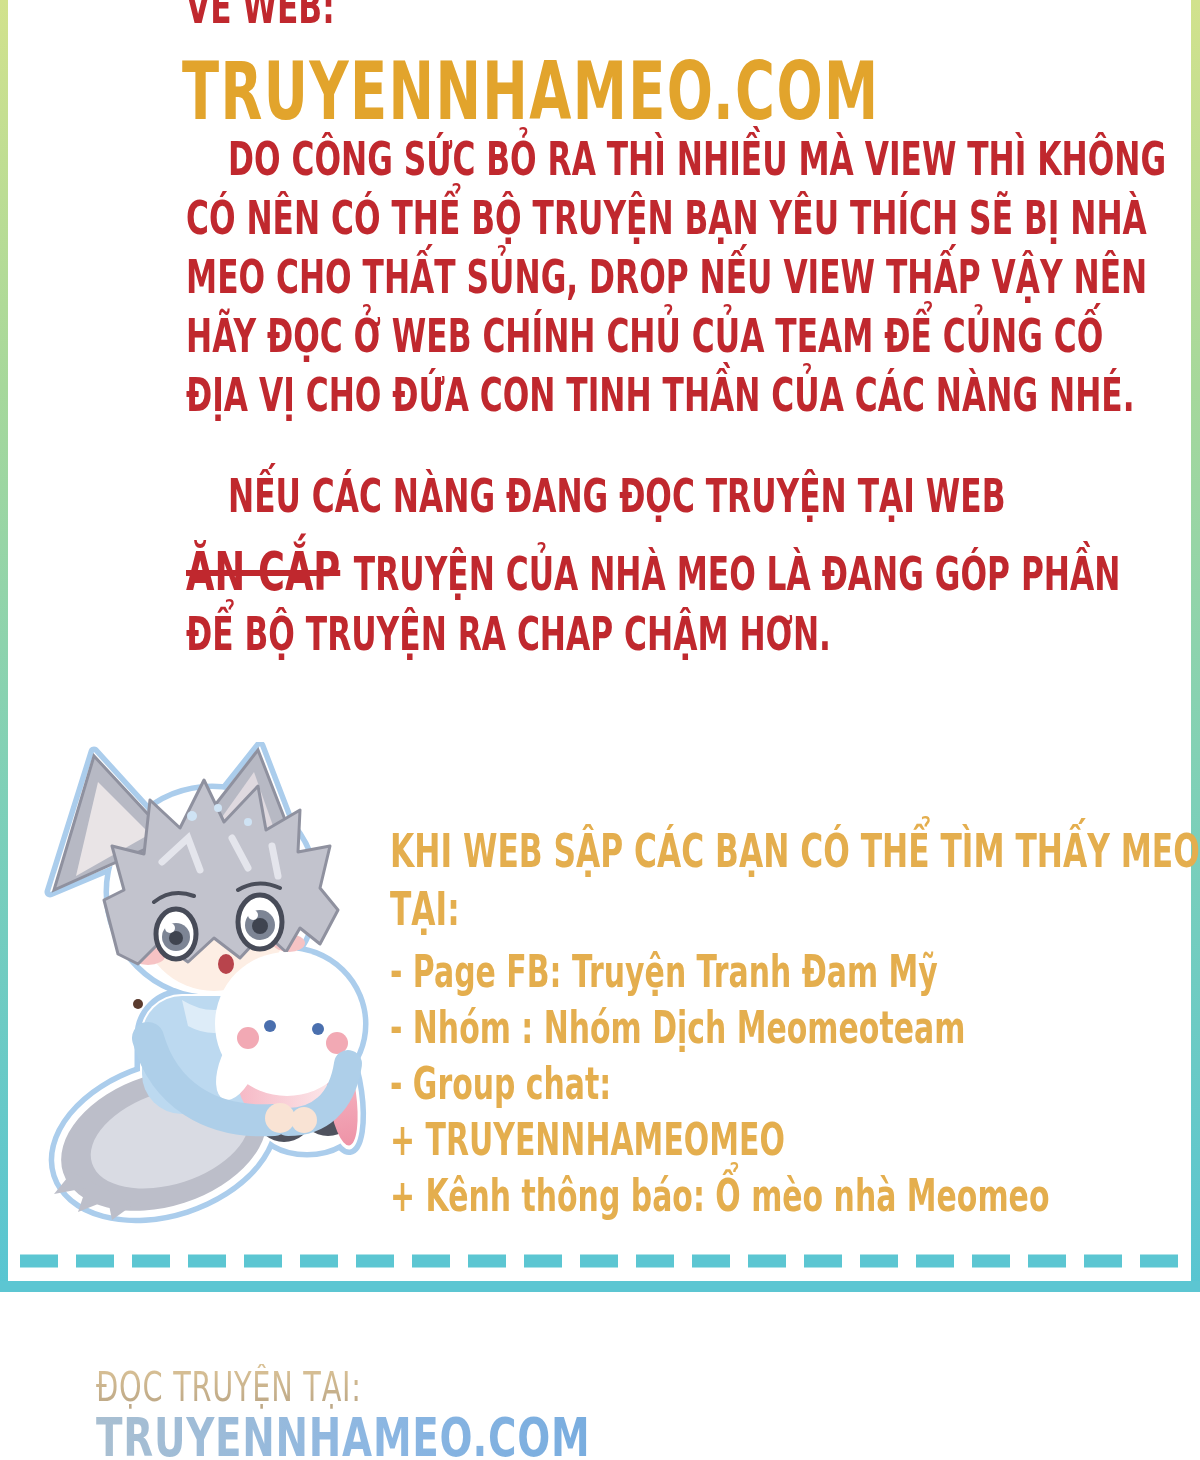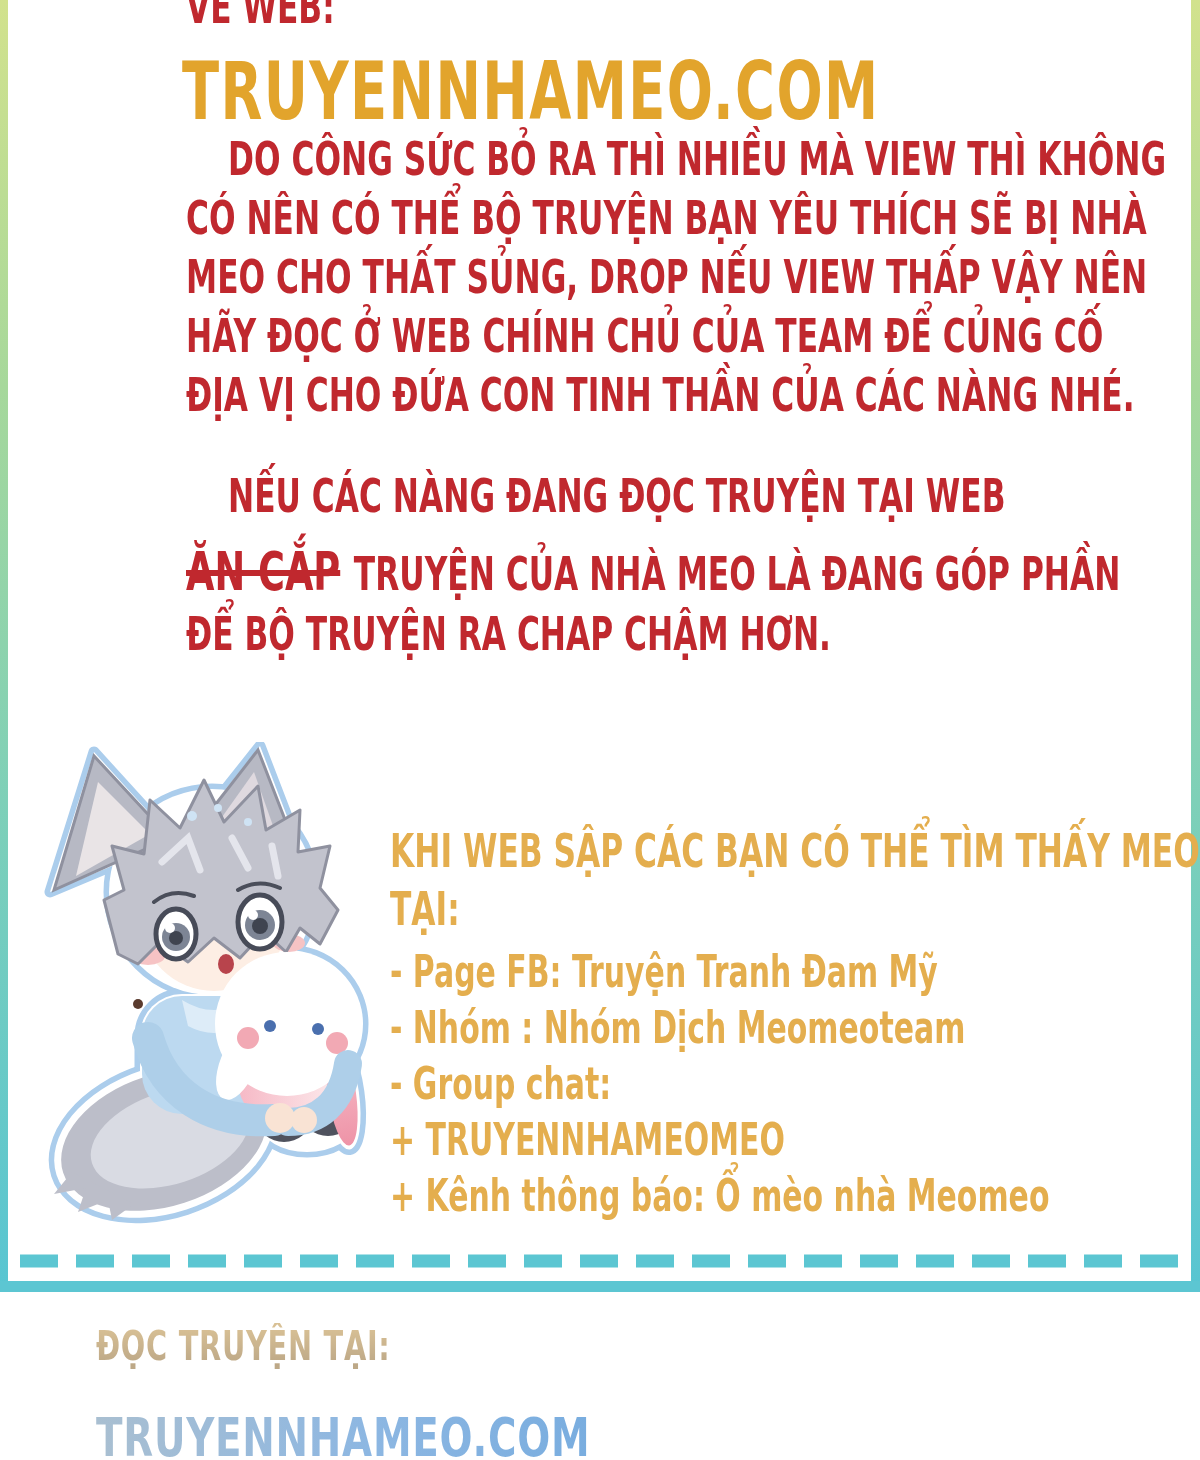--- a/index.html
+++ b/index.html
@@ -36,21 +36,21 @@
     margin-right:14px;
     display:inline-block;
   }
   #red-par2 .line2{margin-top:14px;}
 
   #contact-heading{left:390px;top:822px;font-size:46px;line-height:58px;}
   #contact-list{left:390px;top:944px;font-size:44px;line-height:56px;}
   #contact-list .item{height:56px;}
 
   
-  #footer-read{left:96px;top:1323px;font-size:40px;font-weight:700;letter-spacing:1px;}
+  #footer-read{left:96px;top:1364px;font-size:40px;font-weight:400;letter-spacing:1px;}
   #footer-read .grad{
     background:linear-gradient(180deg,#d8c095 10%,#bda887 90%);
     -webkit-background-clip:text;background-clip:text;color:transparent;
   }
   #footer-site{left:96px;top:1406px;font-size:54px;font-weight:700;letter-spacing:1px;}
   #footer-site .grad{
     background:linear-gradient(90deg,#a9bfd1 0%,#8db7e2 55%,#79add f 100%);
     background:linear-gradient(90deg,#a9bfd1 0%,#8db7e2 55%,#79addf 100%);
     -webkit-background-clip:text;background-clip:text;color:transparent;
   }

